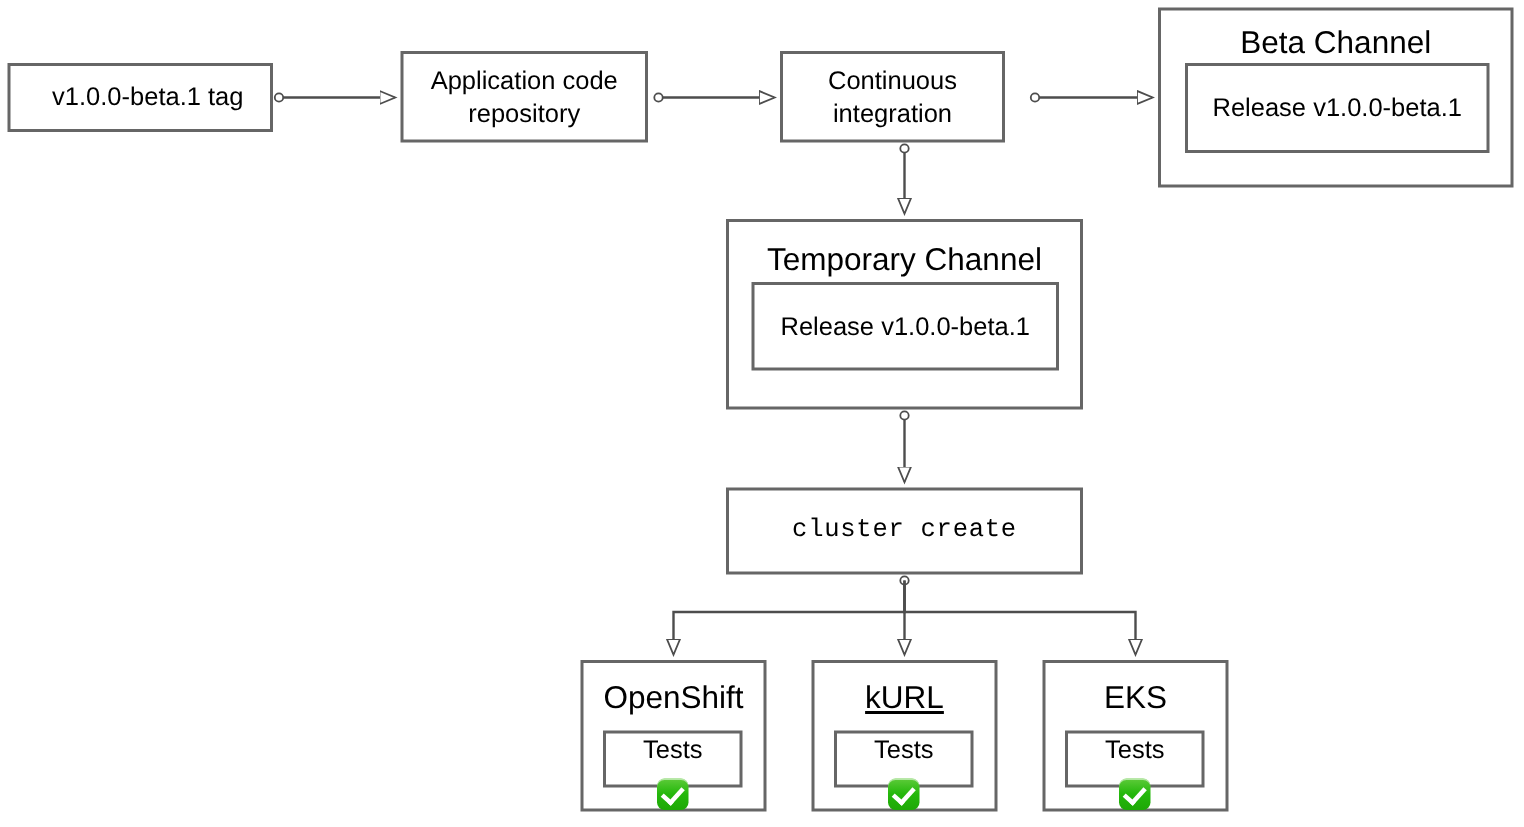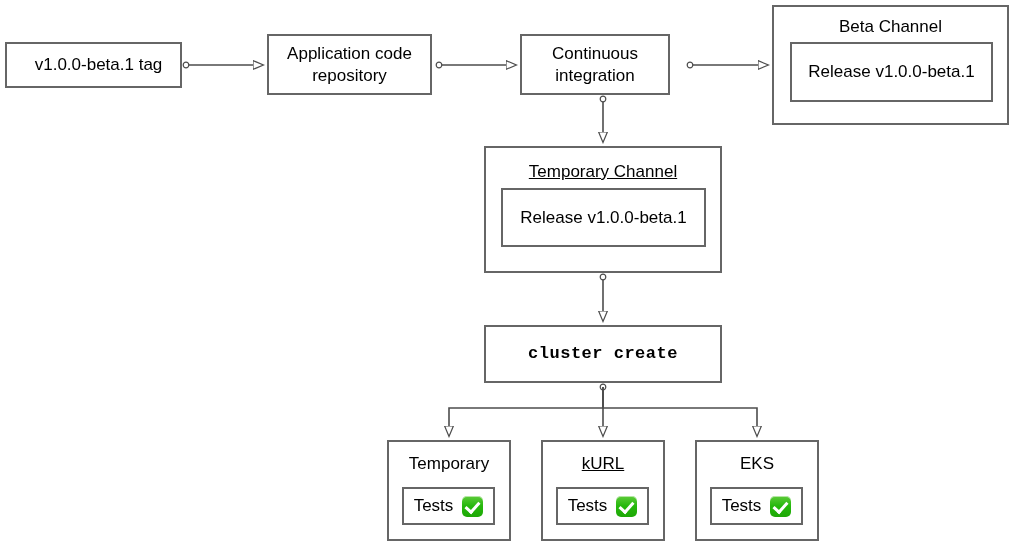--- a/index.html
+++ b/index.html
@@ -46,35 +46,35 @@
     box-sizing: border-box;
     border: 2px solid #666666;
     background: #ffffff;
     z-index: 1;
   }
   .group-title {
     position: absolute;
     left: 0;
     right: 0;
     text-align: center;
-    font-size: 17px;
+    font-size: 21px;
     color: #000000;
   }
   .mono {
     font-family: "Liberation Mono", "DejaVu Sans Mono", monospace;
-    font-weight: bold;
+    font-weight: normal;
     font-size: 17px;
     letter-spacing: 0.5px;
     text-align: center;
   }
   .test-node {
     display: flex;
-    flex-direction: row;
+    flex-direction: column;
     align-items: center;
-    justify-content: center;
+    justify-content: space-between;
     gap: 9px;
   }
   .check-emoji {
     display: inline-block;
     width: 21px;
     height: 21px;
     border-radius: 5px;
     background: linear-gradient(#5ecb3a, #25b80c 48%, #1ea806);
     box-shadow: inset 0 1px 0 rgba(255,255,255,0.55);
     position: relative;
@@ -144,28 +144,28 @@
   </div>
 
   <div class="group" style="left:772px; top:5px; width:237px; height:120px;">
     <div class="group-title" style="top:10px;">Beta Channel</div>
   </div>
   <div class="node" style="left:790px; top:42px; width:203px; height:60px;">
     <span>Release v1.0.0-beta.1</span>
   </div>
 
   <div class="group" style="left:484px; top:146px; width:238px; height:127px;">
-    <div class="group-title" style="top:14px;text-decoration:underline;">Temporary Channel</div>
+    <div class="group-title" style="top:14px;">Temporary Channel</div>
   </div>
   <div class="node" style="left:501px; top:188px; width:205px; height:59px;">
     <span>Release v1.0.0-beta.1</span>
   </div>
 
   <div class="group" style="left:387px; top:440px; width:124px; height:101px;">
-    <div class="group-title" style="top:12px;">Temporary</div>
+    <div class="group-title" style="top:12px;">OpenShift</div>
   </div>
   <div class="node test-node" style="left:402px; top:487px; width:93px; height:38px;">
     <span>Tests</span>
     <span class="check-emoji"></span>
   </div>
 
   <div class="group" style="left:541px; top:440px; width:124px; height:101px;">
     <div class="group-title" style="top:12px;text-decoration:underline;">kURL</div>
   </div>
   <div class="node test-node" style="left:556px; top:487px; width:93px; height:38px;">

